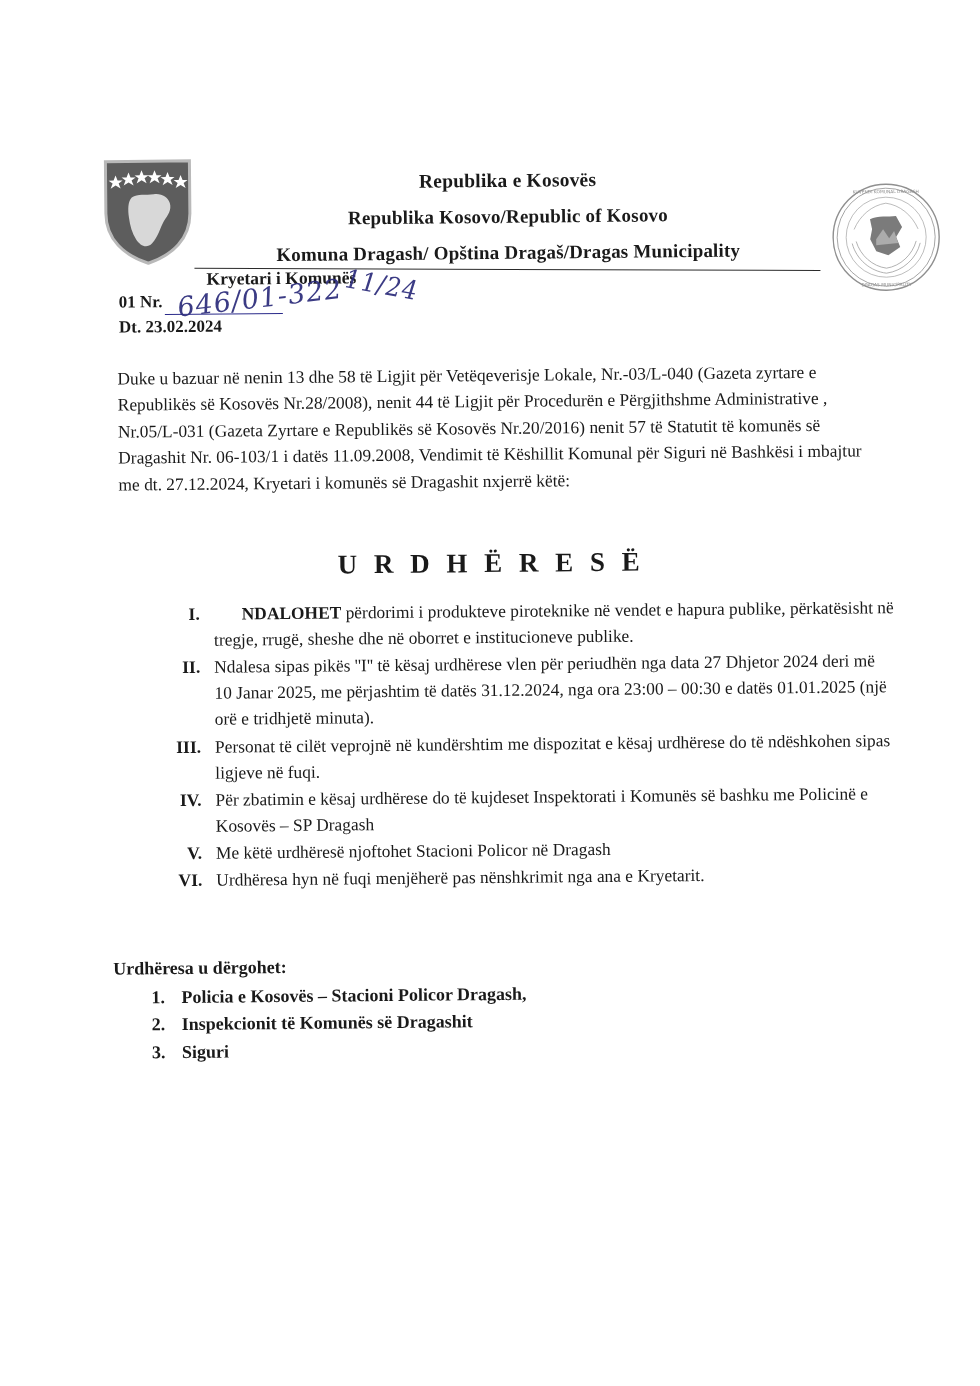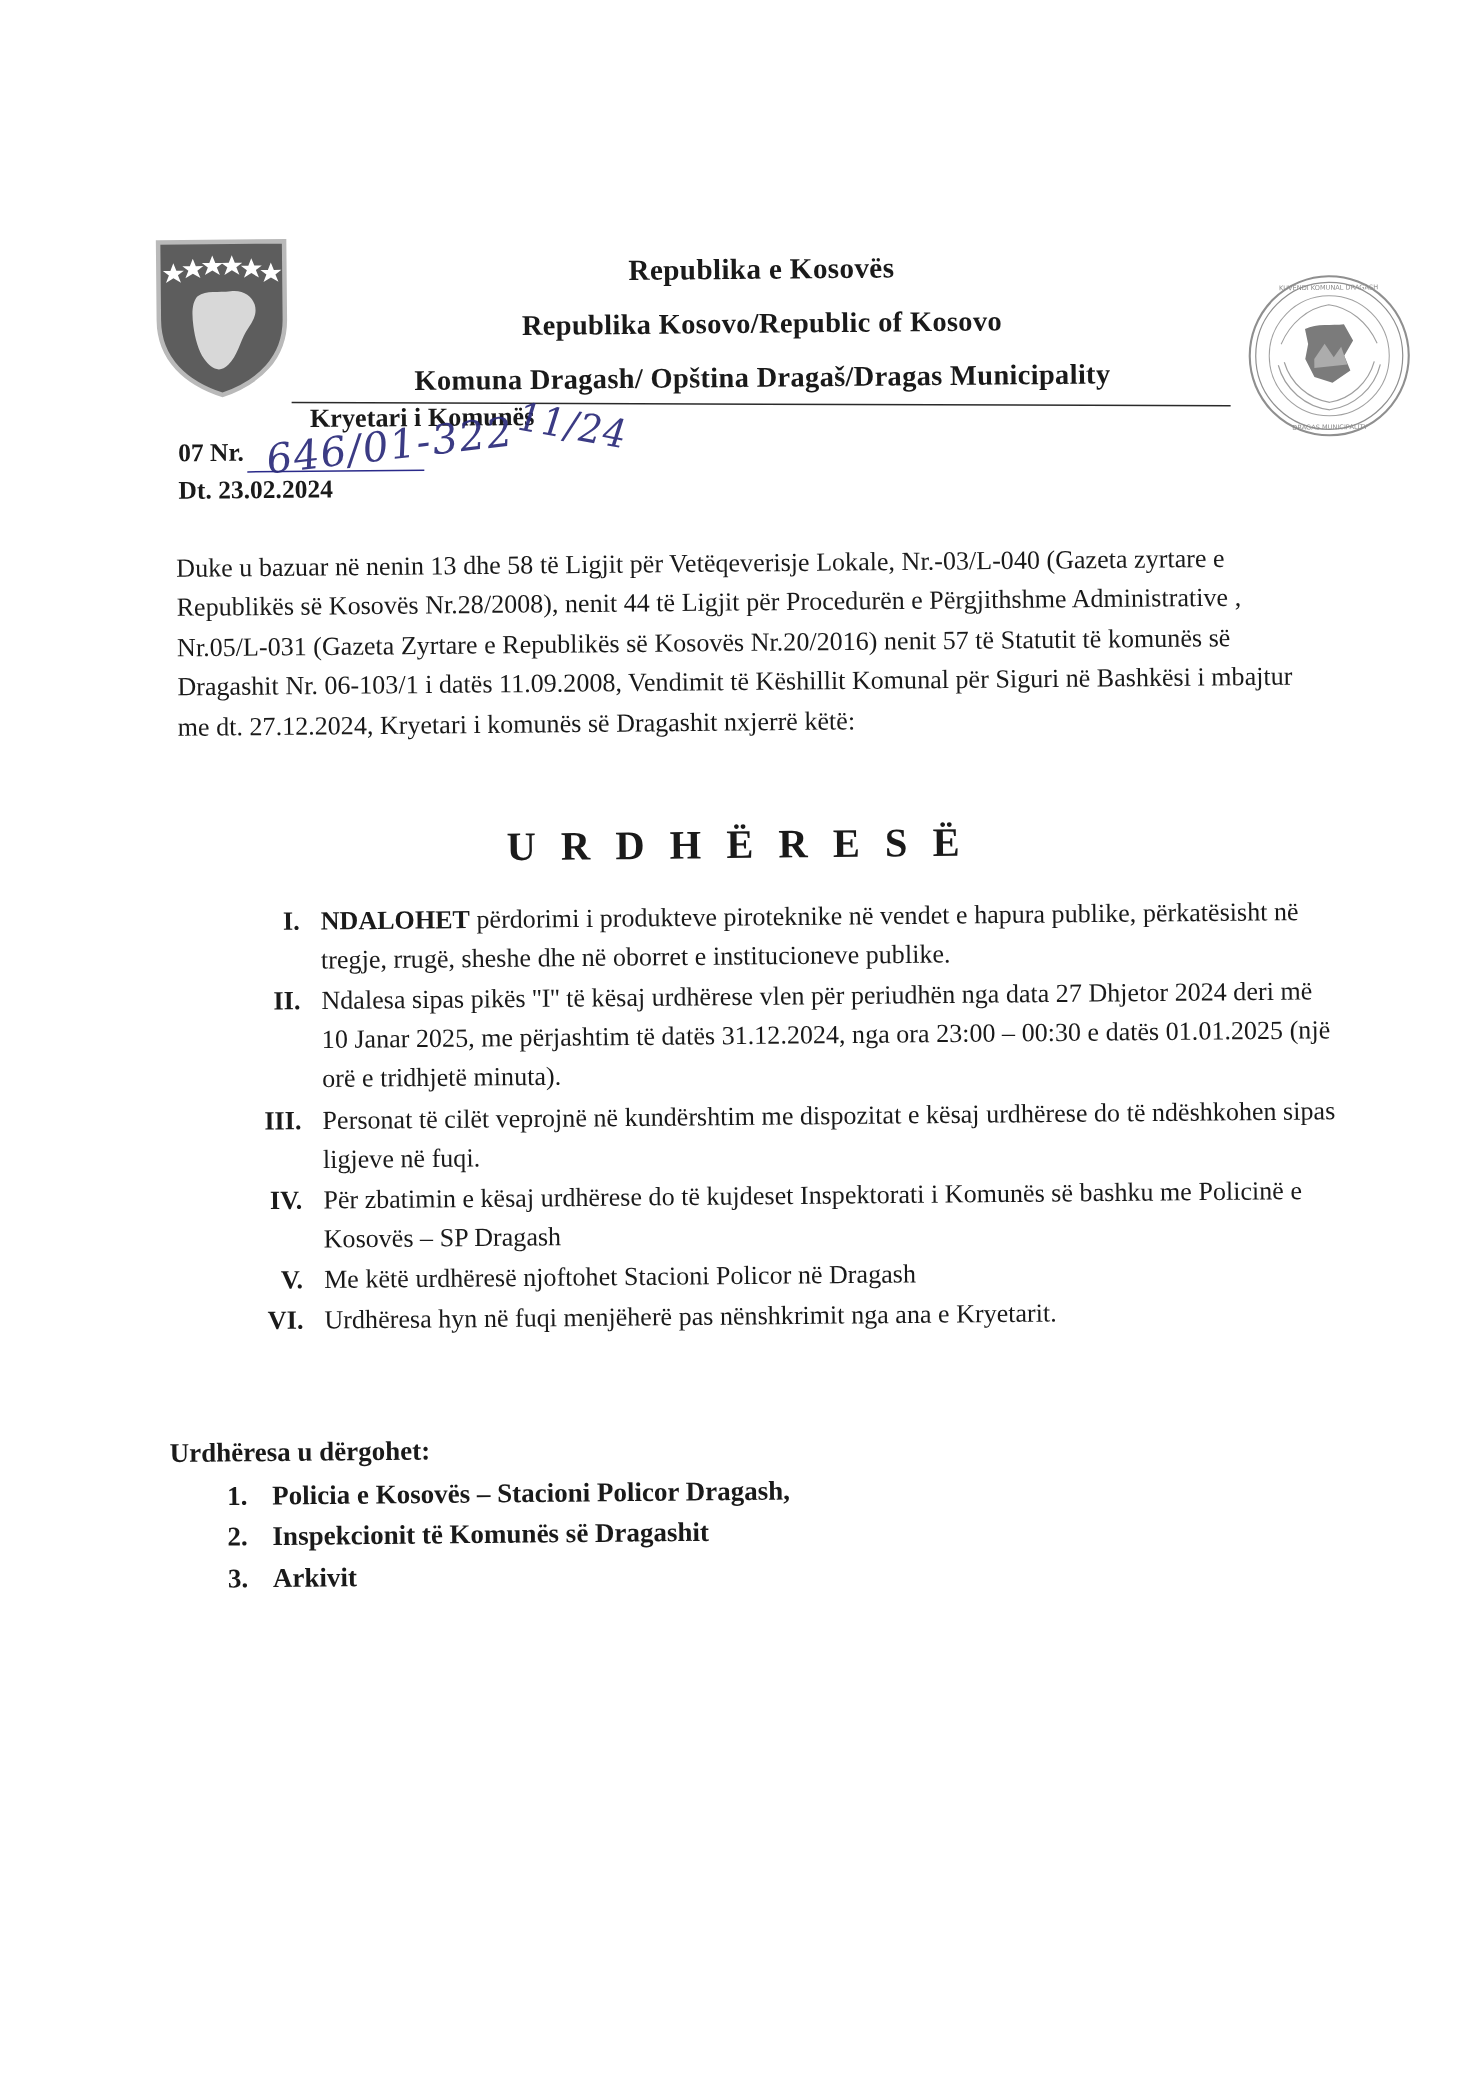--- a/index.html
+++ b/index.html
@@ -160,21 +160,21 @@
     padding-right: 14px;
     font-weight: bold;
     font-size: 17.5px;
     line-height: 1.5;
   }
   .item-text {
     flex: 1;
     font-size: 17.4px;
     line-height: 1.5;
   }
-  .item-text b { font-weight: bold; }
+  .item-text b { font-weight: bold; margin-left: 28px; }
 
   
   .dist-title {
     position: absolute;
     left: 108px;
     top: 955px;
     font-weight: bold;
     font-size: 18px;
   }
   .dist-list {
@@ -275,21 +275,21 @@
     <div class="header-block">
       <div class="header-line l1">Republika e Kosovës</div>
       <div class="header-line l2">Republika Kosovo/Republic of Kosovo</div>
       <div class="header-line l3">Komuna Dragash/ Opština Dragaš/Dragas Municipality</div>
     </div>
     <div class="rule"></div>
     <div class="kryetari-sub">Kryetari i Komunës</div>
 
     <div class="refblock">
       <div class="nrline">
-        <span>07 Nr.</span>
+        <span>01 Nr.</span>
         <span class="refline-underline"></span>
       </div>
       <div class="dtline">
         <span>Dt.</span>
         <span>23.02.2024</span>
       </div>
     </div>
     <div class="handwriting">
       <span>646/01-322</span><span class="tail">11/24</span>
     </div>
@@ -330,21 +330,21 @@
       <li>
         <span class="n">1.</span>
         <span>Policia e Kosovës – Stacioni Policor Dragash,</span>
       </li>
       <li>
         <span class="n">2.</span>
         <span>Inspekcionit të Komunës së Dragashit</span>
       </li>
       <li>
         <span class="n">3.</span>
-        <span>Arkivit</span>
+        <span>Siguri</span>
       </li>
     </ul>
 
     <div class="sig-title">Kryetari i komunës</div>
 
     <svg class="stamp-svg" viewBox="0 0 190 190">
       <g transform="rotate(-8 95 95)">
         <circle cx="95" cy="95" r="78" fill="none" stroke="#2b2b8a" stroke-width="2.2"></circle>
         <circle cx="95" cy="95" r="72" fill="none" stroke="#2b2b8a" stroke-width="1.1"></circle>
         <circle cx="95" cy="95" r="52" fill="none" stroke="#2b2b8a" stroke-width="1.6"></circle>

